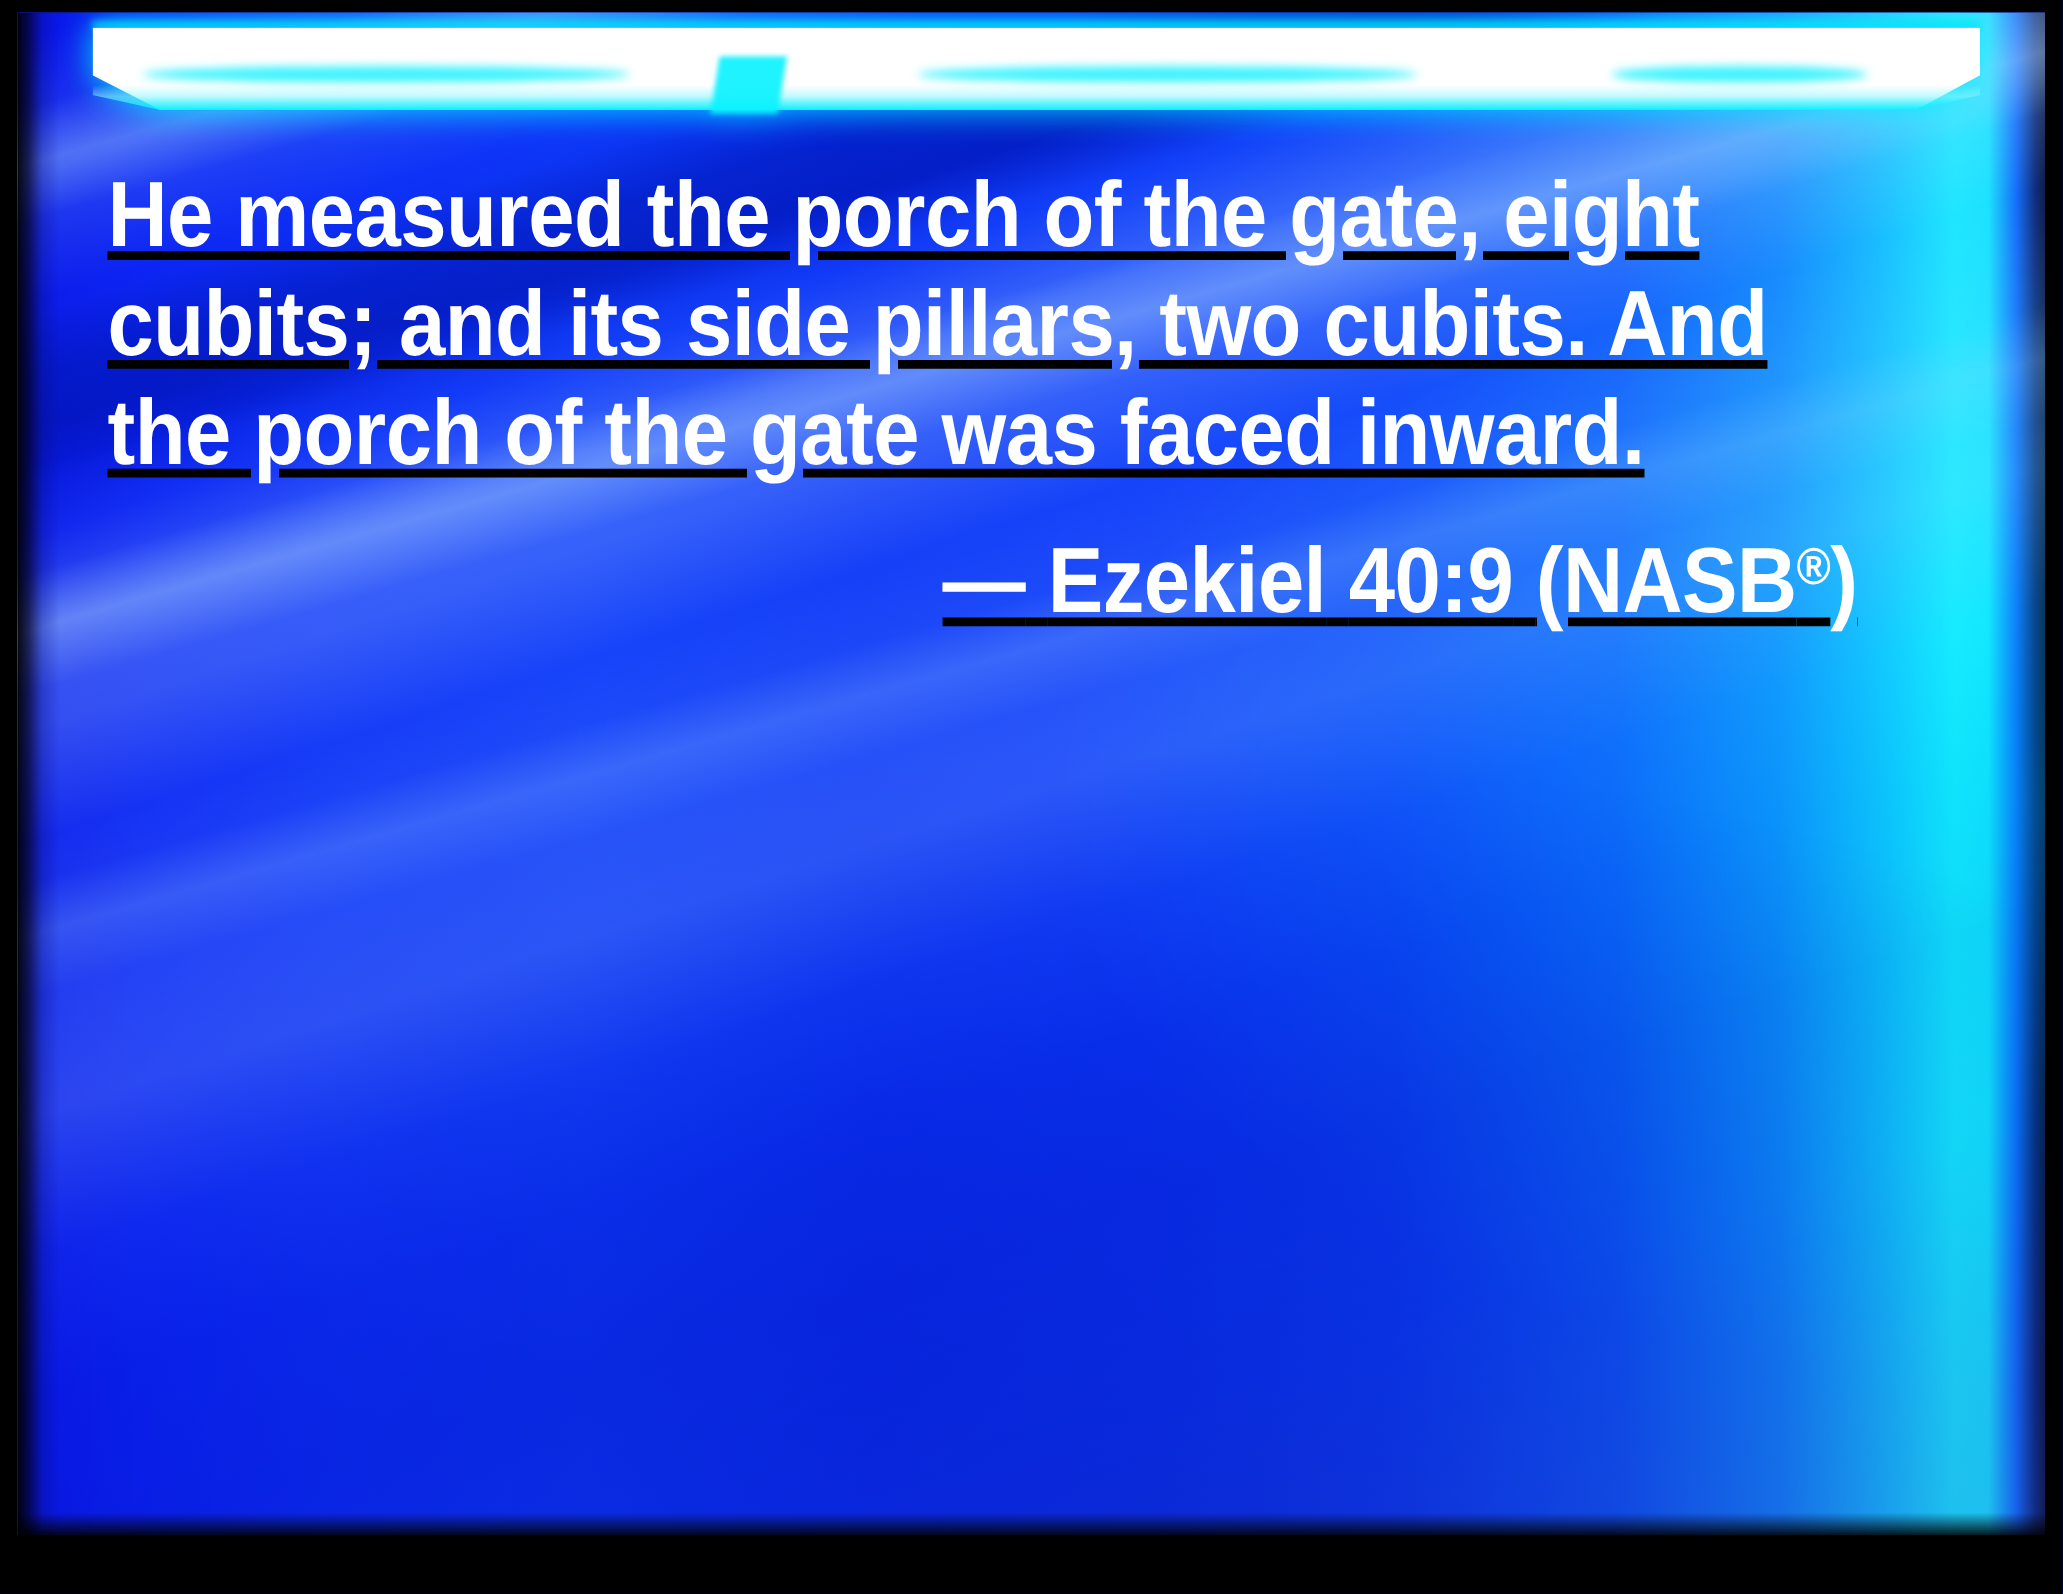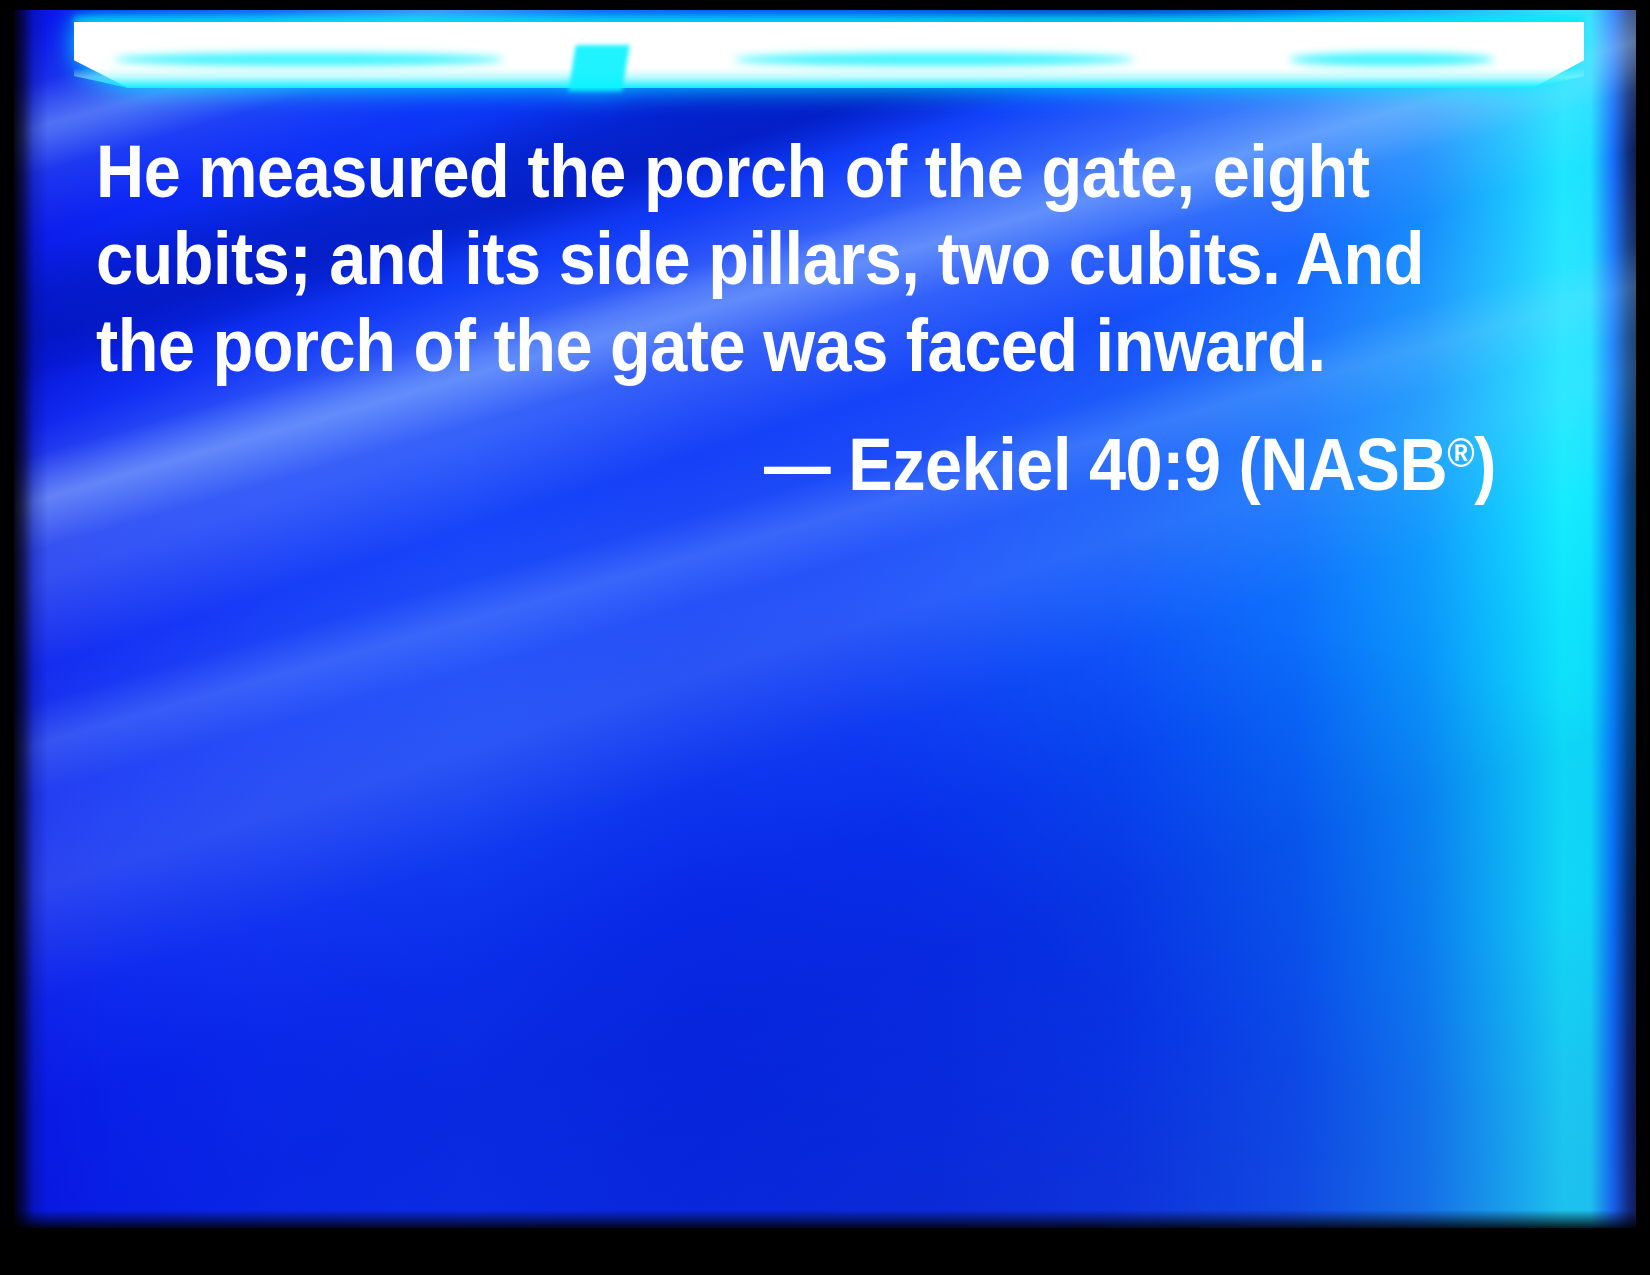--- a/index.html
+++ b/index.html
@@ -184,23 +184,24 @@
     position: absolute;
     left: 0; right: 0; top: -5px;
     height: 7px;
     background: rgba(0,230,245,0.75);
     filter: blur(3px);
   }
 
   
   #verse-block {
     position: absolute;
-    left: 82px;
+    left: 72px;
     top: 118px;
     width: 1400px;
+    text-decoration: underline;
   }
   .verse-line,
   .verse-attribution {
     color: #ffffff;
     font-weight: 700;
     font-size: 74px;
     line-height: 87px;
     letter-spacing: -0.5px;
     white-space: nowrap;
     transform: scaleX(0.90);

